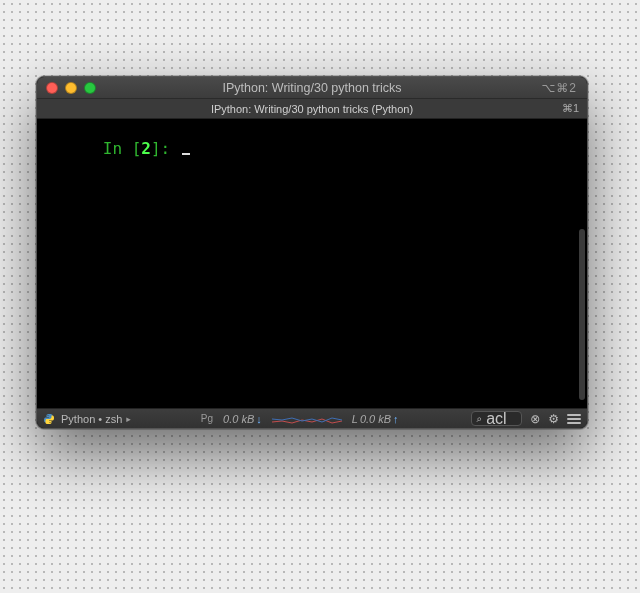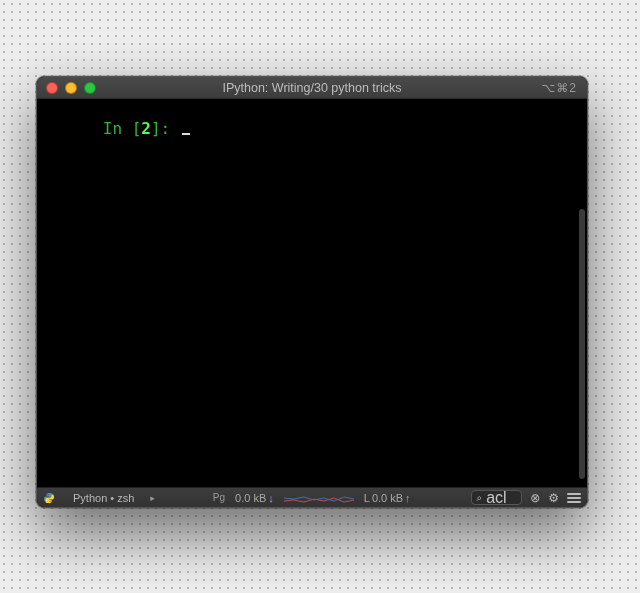--- a/index.html
+++ b/index.html
@@ -19,21 +19,21 @@
     background-image: radial-gradient(circle, #b8b8b8 0.8px, transparent 0.8px);
     background-size: 8px 8px;
     background-position: 0 0;
   }
 
   .window {
     position: absolute;
     left: 36px;
     top: 76px;
     width: 552px;
-    height: 432px;
+    height: 353px;
     background: #000;
     border: 1px solid #555;
     border-radius: 8px;
     box-shadow: 0 25px 60px rgba(0,0,0,0.55), 0 0 0 1px rgba(0,0,0,0.2);
     display: flex;
     flex-direction: column;
     overflow: hidden;
   }
 
   
@@ -141,30 +141,30 @@
     background: linear-gradient(#3d3d3d, #323232);
     border-top: 1px solid #222;
     display: flex;
     align-items: center;
     font-size: 11px;
     color: #b8b8b8;
     padding: 0 6px;
     gap: 6px;
     flex: 0 0 auto;
   }
-  .status-left { display: flex; align-items: center; gap: 18px; }
+  .status-left { display: flex; align-items: center; gap: 6px; }
   .status-center {
     flex: 1;
     display: flex;
     align-items: center;
     justify-content: center;
     gap: 10px;
     color: #a8a8a8;
   }
-  .net { display: inline-flex; align-items: center; gap: 2px; }
+  .net { display: inline-flex; align-items: center; gap: 2px; font-style: italic; }
   .net .arrow-down { color: #6fb4ff; }
   .net .arrow-up   { color: #6fb4ff; }
   .spark {
     display: inline-block;
     width: 70px; height: 10px;
     position: relative;
   }
   .spark svg { width: 100%; height: 100%; display: block; }
   .status-search {
     display: flex; align-items: center; gap: 4px;
@@ -205,20 +205,26 @@
   <div class="titlebar">
     <div class="traffic">
       <div class="tl-btn tl-close"></div>
       <div class="tl-btn tl-min"></div>
       <div class="tl-btn tl-max"></div>
     </div>
     <div class="titlebar-title">IPython: Writing/30 python tricks</div>
     <div class="titlebar-right">⌥⌘2</div>
   </div>
 
+  <div class="tabbar">
+    <div class="tab">
+      <span>IPython: Writing/30 python tricks (Python)</span>
+      <span class="tab-hotkey">⌘1</span>
+    </div>
+  </div>
 
   <div class="termwrap">
     <div class="terminal">
       <span class="prompt-in">In [</span><span class="prompt-num">2</span><span class="prompt-in">]: </span><span class="cursor"></span>
     </div>
     <div class="vscroll"></div>
   </div>
 
   <div class="statusbar">
     <div class="status-left">

